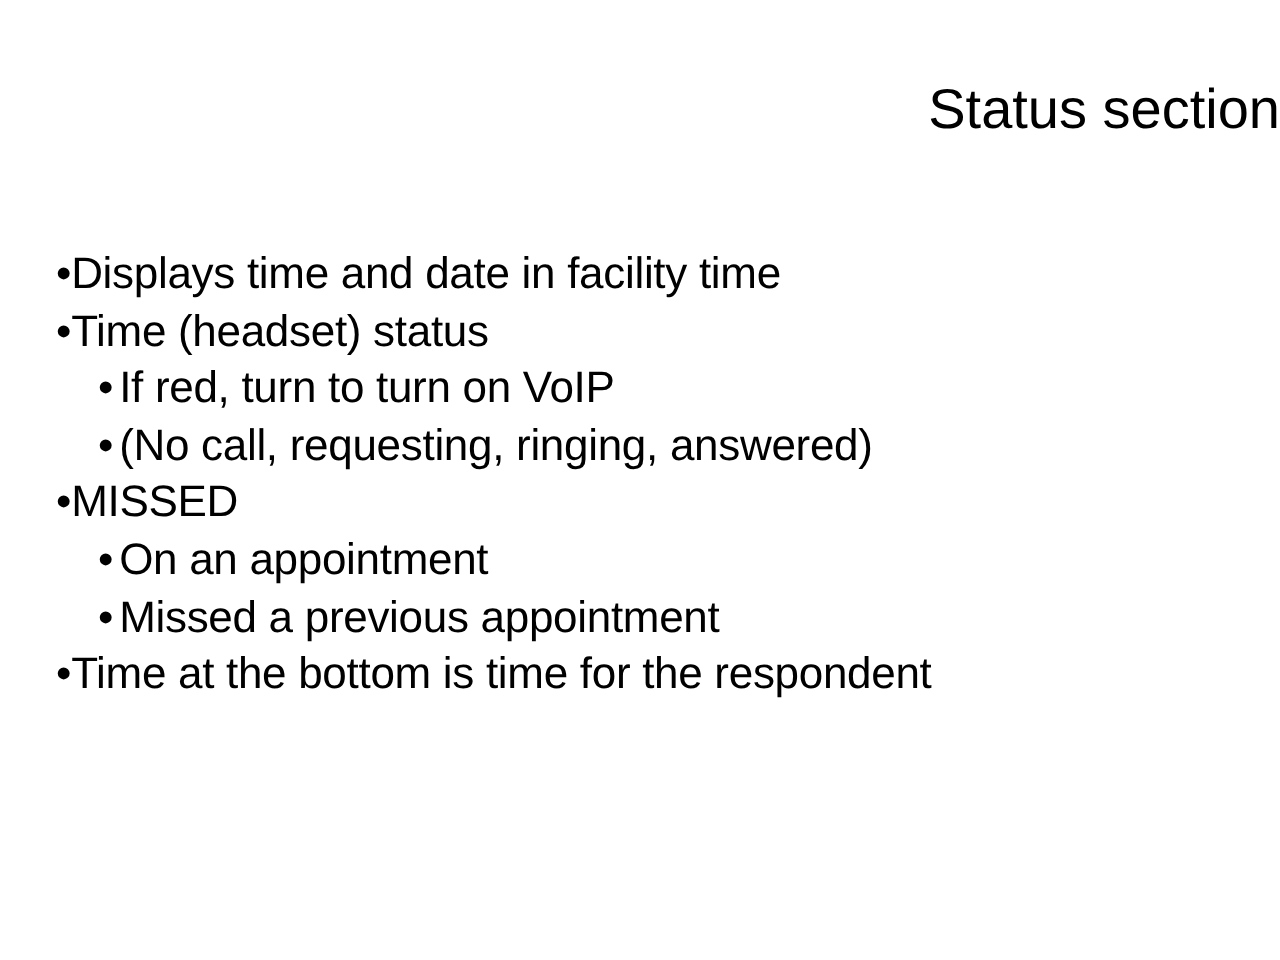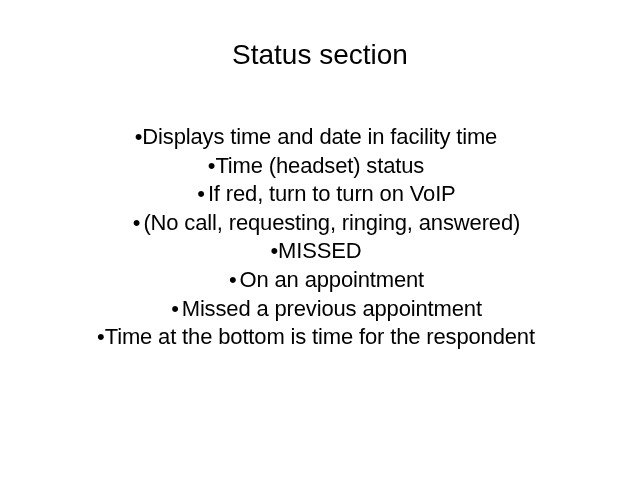--- a/index.html
+++ b/index.html
@@ -22,33 +22,32 @@
     top: 0;
     width: 640px;
     height: 480px;
     background: #ffffff;
   }
   #slide-title {
     position: absolute;
     left: 0;
     top: 38px;
     width: 640px;
-    text-align: center;
+    text-align: right;
     font-size: 28px;
     line-height: 34px;
     font-weight: normal;
     color: #000000;
     white-space: nowrap;
   }
   #bullet-list {
     position: absolute;
-    left: 16px;
+    left: 28px;
     top: 123px;
     width: 600px;
-    text-align: center;
   }
   .bullet-line {
     display: block;
     font-size: 22px;
     line-height: 28.6px;
     color: #000000;
     white-space: nowrap;
     letter-spacing: -0.15px;
   }
   .bullet-line.level-1 {

